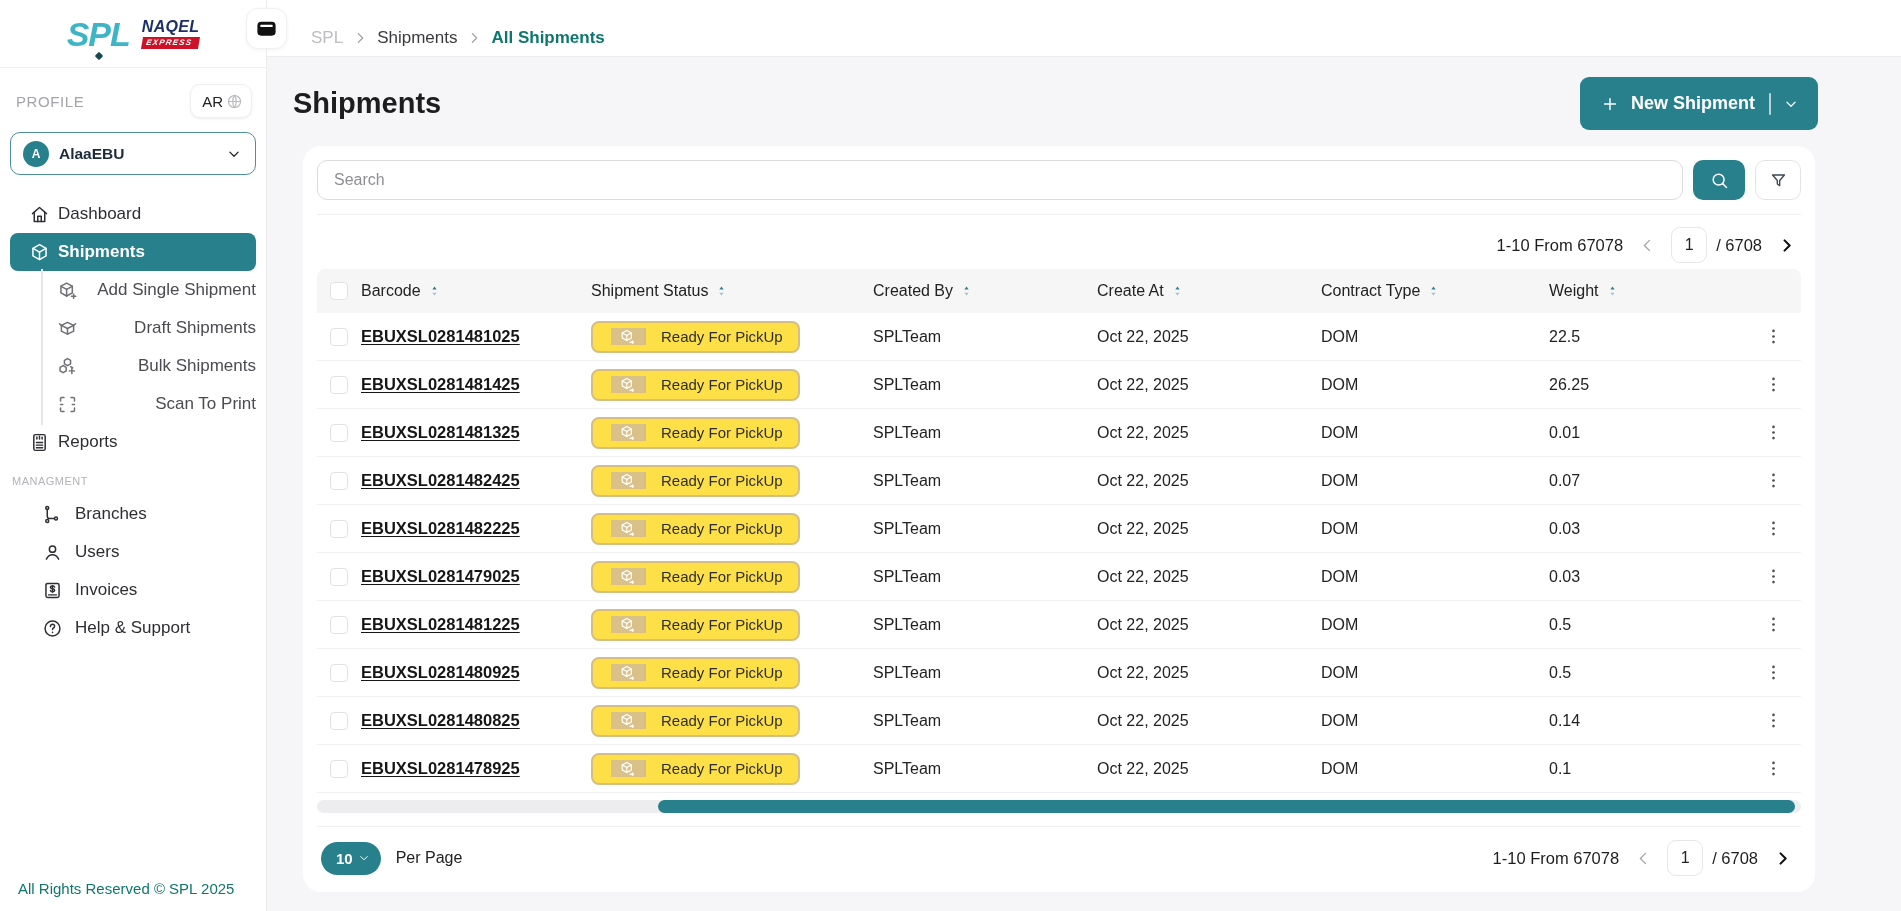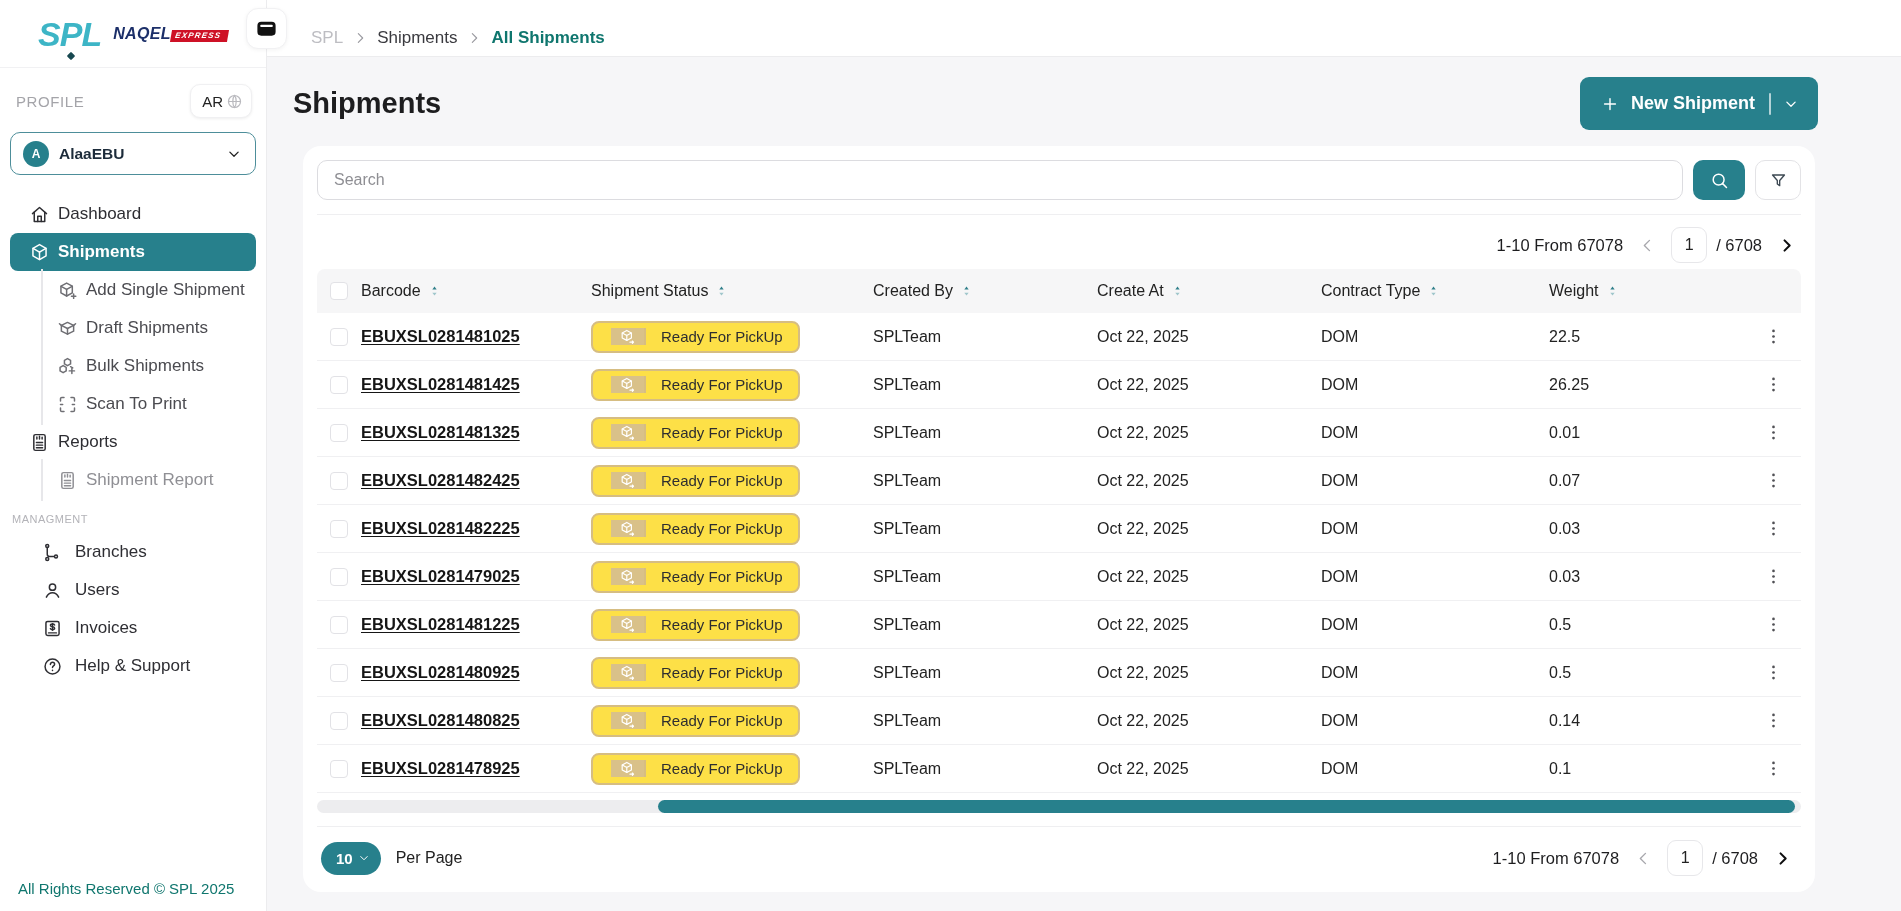--- a/index.html
+++ b/index.html
@@ -12,37 +12,37 @@
   body{width:1901px;height:911px;overflow:hidden;font-family:"Liberation Sans","DejaVu Sans",sans-serif;background:#f6f6f8;color:#222;}
   button{font-family:inherit;cursor:pointer;background:none;border:none;padding:0;}
   input{font-family:inherit;}
   .app{display:flex;width:100%;height:100%;}
 
   
   .sidebar{width:267px;min-width:267px;height:100%;background:#fff;border-right:1px solid #ececee;position:relative;z-index:3;display:flex;flex-direction:column;}
   .logo-row{height:68px;display:flex;align-items:center;justify-content:center;gap:12px;border-bottom:1px solid #f1f1f3;}
   .spl-logo{position:relative;font-style:italic;font-weight:bold;font-size:34px;color:var(--spl-teal);letter-spacing:-1px;line-height:1;}
   .spl-logo::after{content:"";position:absolute;left:47%;bottom:-8px;width:6px;height:6px;background:#174850;border-radius:1px;transform:rotate(45deg);}
-  .naqel{display:flex;align-items:flex-end;line-height:1;}
+  .naqel{display:flex;flex-direction:column;align-items:center;line-height:1;}
   .naqel-top{font-weight:bold;font-style:italic;font-size:16px;color:var(--naqel-navy);letter-spacing:.3px;}
   .naqel-bar{margin-top:2px;background:var(--naqel-red);color:#fff;font-style:italic;font-weight:bold;font-size:8px;letter-spacing:1.2px;padding:2px 7px 2px 4px;transform:skewX(-10deg);}
   .profile-row{display:flex;align-items:center;justify-content:space-between;padding:16px 14px 4px 16px;gap:43px;}
   .profile-label{color:#a4a4a9;font-size:15px;letter-spacing:.6px;}
   .lang-chip{display:flex;align-items:center;gap:3px;background:#fff;border:1px solid #f0f0f2;box-shadow:0 1px 3px rgba(0,0,0,.07);border-radius:10px;height:34px;padding:0 8px 0 11px;font-size:15px;color:#222;}
   .lang-chip .icw{width:17px;height:17px;color:#b9b9be;display:flex;}
   .account{margin:10px 10px 0;height:43px;border:1px solid #4d8e9a;border-radius:10px;display:flex;align-items:center;gap:10px;padding:0 12px;}
   .avatar{width:26px;height:26px;border-radius:50%;background:var(--primary);color:#fff;font-size:12px;font-weight:bold;display:flex;align-items:center;justify-content:center;}
   .account-name{font-weight:bold;font-size:15.5px;color:#1c2b3a;flex:1;text-align:left;}
   .account .icw{width:18px;height:18px;color:#222;display:flex;}
   nav{margin-top:20px;}
   #nav-managment{margin-top:0;}
   .nav-item{position:relative;height:38px;display:flex;align-items:center;gap:8px;margin:0 10px;padding-left:19px;font-size:17px;color:#2e2e33;border-radius:8px;cursor:pointer;}
   .nav-ic{width:21px;height:21px;display:flex;flex:none;}
   .nav-ic svg{width:21px;height:21px;}
-  .nav-item.lvl1{padding-left:47px;color:#4b4b50;}
+  .nav-item.lvl1{padding-left:47px;color:#4b4b50;justify-content:space-between;}
   .nav-item.lvl1 .nav-ic{color:#6f6f74;}
   .nav-item.lvl1::before{content:"";position:absolute;left:31px;top:-2px;bottom:-2px;width:2px;background:#e7e7ea;}
   .nav-item.active{background:var(--primary);color:#fff;font-weight:bold;}
   .nav-item.muted{color:#8f8f94;}
   .nav-item.muted .nav-ic{color:#8f8f94;}
   .nav-item.mg{padding-left:32px;gap:12px;}
   .section-label{margin:14px 0 8px 12px;color:#b3b3b8;font-size:11px;letter-spacing:.5px;}
   .copyright{margin-top:auto;padding:0 0 14px 18px;color:#0f766e;font-size:15px;}
 
   
@@ -211,30 +211,20 @@
         </div>
         <div class="nav-item lvl0">
           <span class="nav-ic icw">
             <svg viewBox="0 0 24 24" width="100%" height="100%" fill="none" stroke="currentColor" stroke-width="1.7" stroke-linecap="round" stroke-linejoin="round">
               <rect x="5.5" y="3" width="13" height="18" rx="2"></rect>
               <path d="M9 8V5.8M12 8V4.8M15 8V6"></path>
               <path d="M8.5 12h7M8.5 15h7M8.5 18h7"></path>
             </svg>
           </span>
           <span class="nav-label">Reports</span>
-        </div>
-        <div class="nav-item lvl1 muted">
-          <span class="nav-ic icw">
-            <svg viewBox="0 0 24 24" width="100%" height="100%" fill="none" stroke="currentColor" stroke-width="1.7" stroke-linecap="round" stroke-linejoin="round">
-              <rect x="5.5" y="3" width="13" height="18" rx="2"></rect>
-              <path d="M9 8V5.8M12 8V4.8M15 8V6"></path>
-              <path d="M8.5 12h7M8.5 15h7M8.5 18h7"></path>
-            </svg>
-          </span>
-          <span class="nav-label">Shipment Report</span>
         </div>
       </nav>
     <div class="section-label">MANAGMENT</div>
     <nav id="nav-managment">
         <div class="nav-item lvl0 mg">
           <span class="nav-ic icw">
             <svg viewBox="0 0 24 24" width="100%" height="100%" fill="none" stroke="currentColor" stroke-width="1.7" stroke-linecap="round" stroke-linejoin="round">
               <path d="M6 6v8a2.5 2.5 0 0 0 2.5 2.5H14"></path>
               <circle cx="6" cy="4.5" r="1.7"></circle>
               <circle cx="16" cy="16.5" r="1.7"></circle>

